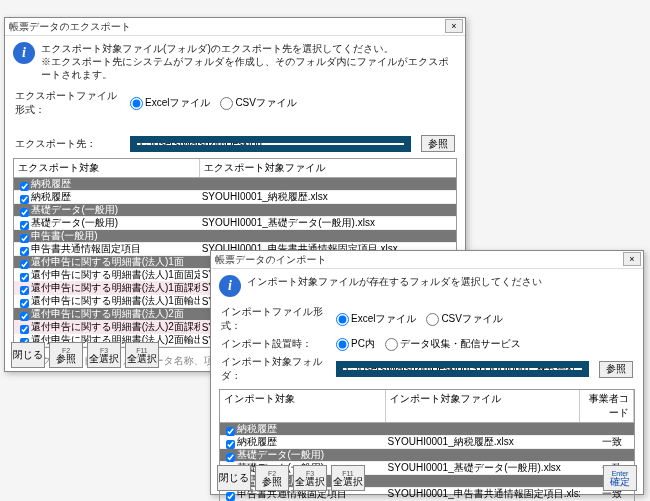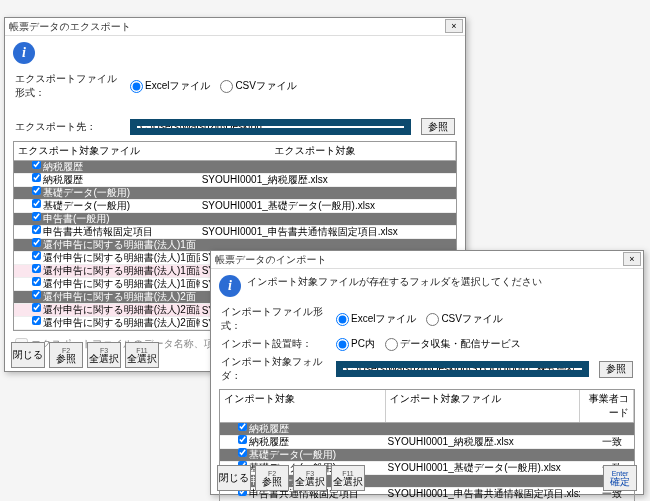--- a/index.html
+++ b/index.html
@@ -23,21 +23,21 @@
 .btn-sm{min-width:30px}
 .table-wrap{margin:4px 8px;border:1px solid #999;height:190px;overflow-y:auto;overflow-x:hidden;position:relative}
 .w2 .table-wrap{height:115px}
 .table-head{display:flex;background:#fff;border-bottom:1px solid #aaa;position:sticky;top:0}
 .table-head .th{padding:2px 4px;font-size:10px;border-right:1px solid #ccc;background:#fff}
 .th1{width:40%}.th2{width:47%}.th3{width:13%;text-align:right;border-right:none}
 .w1 .th1{width:42%}.w1 .th2{width:58%;border-right:none}
 .row{display:flex;align-items:center;height:13px;font-size:9px;border-bottom:1px solid #eee}
 .row.dark{background:#777;color:#fff}
 .row.pink{background:#fbe6ee}
-.row .c1{width:40%;padding-left:18px;display:flex;align-items:flex-start;gap:2px;overflow:hidden;white-space:nowrap}
+.row .c1{width:40%;padding-left:6px;display:flex;align-items:flex-end;gap:2px;overflow:hidden;white-space:nowrap}
 .row .c2{width:47%;padding-left:2px;overflow:hidden;white-space:nowrap}
 .row .c3{width:13%;text-align:right;padding-right:12px}
 .w1 .row .c1{width:42%}.w1 .row .c2{width:58%}
 .row input[type=checkbox]{width:9px;height:9px;margin:0}
 .footer{position:absolute;bottom:3px;left:6px;right:6px;display:flex;align-items:flex-end;gap:4px}
 .footer .spacer{flex:1}
 .fbtn{border:1px solid #888;background:#efefef;width:34px;height:26px;font-size:8px;text-align:center;display:flex;flex-direction:column;justify-content:center;align-items:center;cursor:pointer;line-height:1}
 .fbtn .key{font-size:7px;color:#555}
 .fbtn.primary .lbl{color:#0645ad}
 .chk-opt{display:flex;align-items:center;gap:3px;font-size:10px;padding:2px 10px;color:#888}
@@ -46,20 +46,22 @@
 </head>
 <body>
 
 <div class="window w1">
  <div class="titlebar">
   <span class="title">帳票データのエクスポート</span>
   <span class="close">×</span>
  </div>
  <div class="info-row">
   <div class="info-icon">i</div>
+  <div class="info-text" style="white-space:pre-line">エクスポート対象ファイル(フォルダ)のエクスポート先を選択してください。
+※エクスポート先にシステムがフォルダを作成し、そのフォルダ内にファイルがエクスポートされます。</div>
  </div>
  <div class="form-row">
   <span class="form-label">エクスポートファイル形式：</span>
   <div class="radio-group">
    <label>
           <input type="radio" checked="" style="">
           <span>Excelファイル</span>
         </label>
    <label>
           <input type="radio" style="">
@@ -67,22 +69,22 @@
         </label>
   </div>
  </div>
  <div class="form-row" style="margin-top:14px">
   <span class="form-label">エクスポート先：</span>
   <input class="text-input" value="C:\Users\Watsuzin\Desktop" style="">
   <button class="btn btn-sm">参照</button>
  </div>
  <div class="table-wrap">
   <div class="table-head">
+   <div class="th th1">エクスポート対象</div>
    <div class="th th2">エクスポート対象ファイル</div>
-   <div class="th th1">エクスポート対象</div>
   </div>
   <div id="exp-rows">
         <div class="row dark">
           <div class="c1">
             <input type="checkbox" checked="" style="">
             <span>納税履歴</span>
           </div>
           <div class="c2"></div>
         </div>
         <div class="row">

